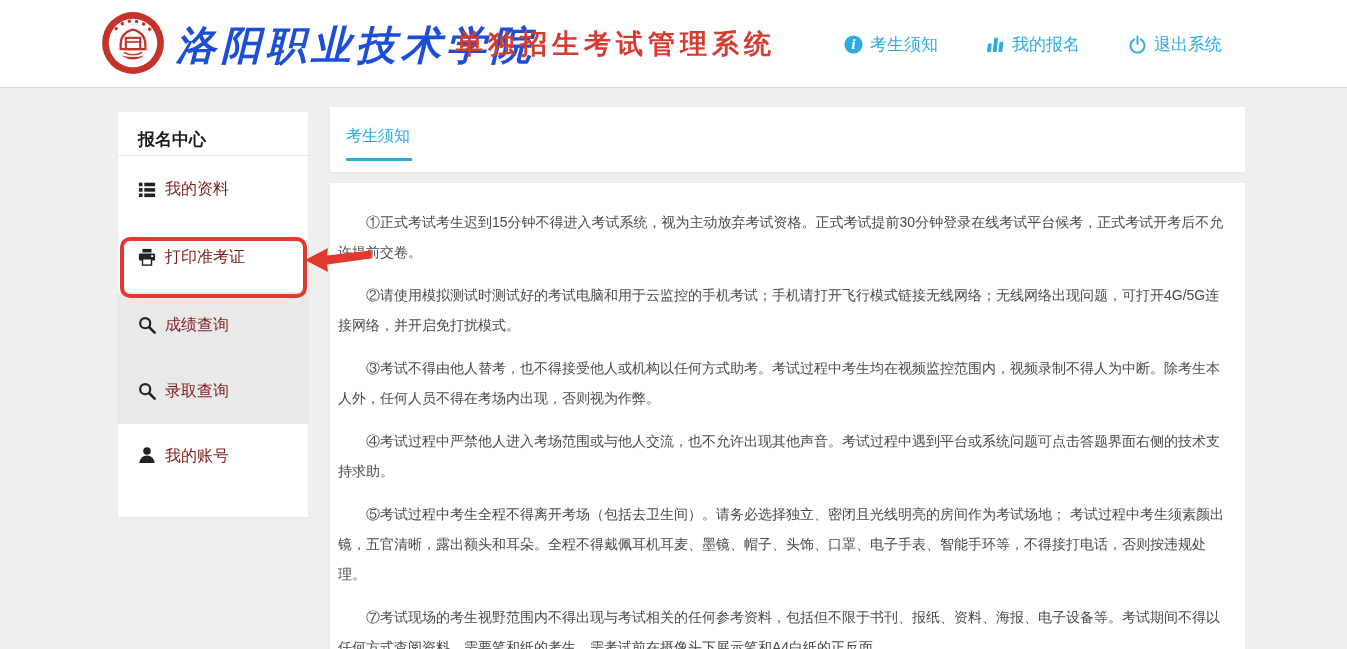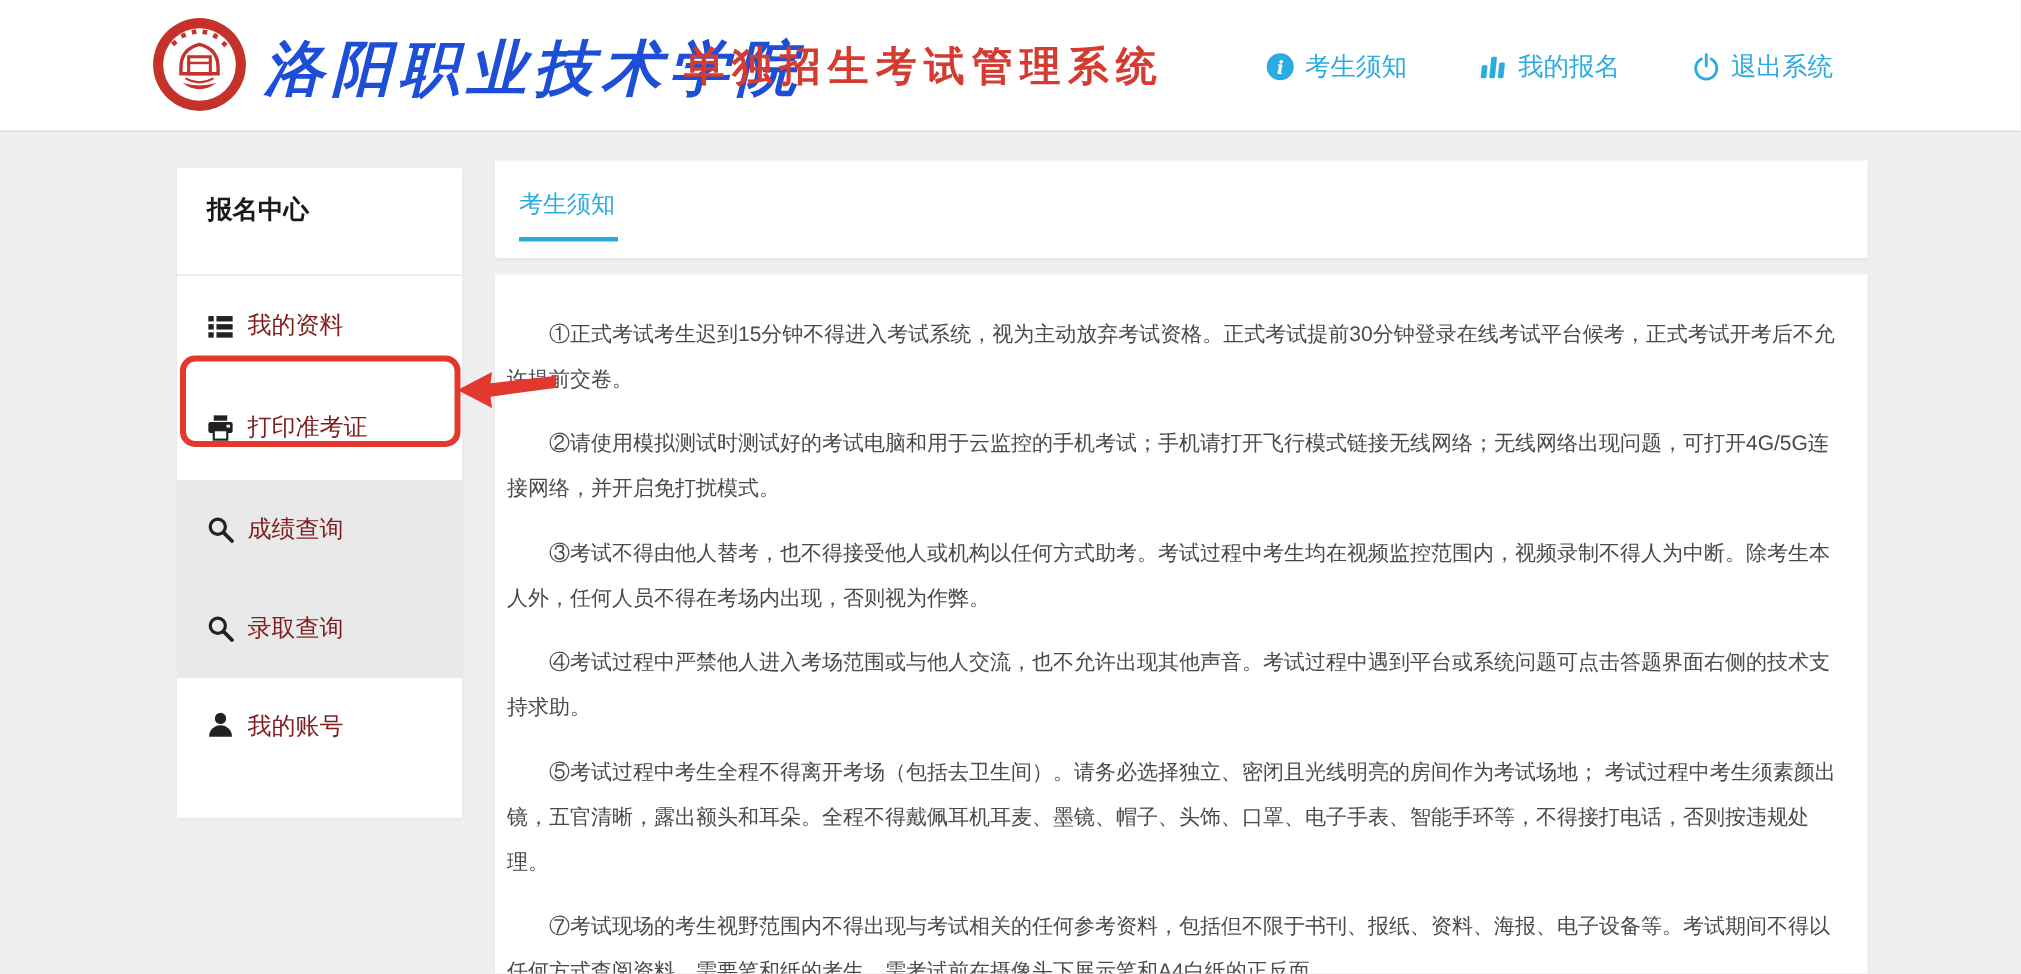--- a/index.html
+++ b/index.html
@@ -17,21 +17,21 @@
     letter-spacing:5px; color:#d43c31; white-space:nowrap; }
   .topnav { position:absolute; right:125px; top:0; height:88px; display:flex;
     align-items:center; gap:48px; }
   .topnav .nav-item { display:flex; align-items:center; gap:7px; color:#2aabe2;
     font-size:17px; cursor:pointer; white-space:nowrap; }
   .topnav svg { display:block; }
 
   
   .sidebar { position:absolute; left:118px; top:112px; width:190px; background:#ffffff;
     box-shadow:0 1px 3px rgba(0,0,0,0.05); }
-  .side-title { padding:16px 20px 32px 20px; font-size:17px; font-weight:bold; color:#1a1a1a;
+  .side-title { padding:16px 20px 4px 20px; font-size:17px; font-weight:bold; color:#1a1a1a;
     border-bottom:1px solid #e8e8e8; }
   .side-item { height:66px; display:flex; align-items:center; gap:9px; padding-left:20px;
     font-size:16px; color:#7f1d1d; cursor:pointer; background:#ffffff; }
   .side-item.alt { background:#e9e9ea; }
   .side-item.tall { height:93px; align-items:flex-start; padding-top:22px; }
   .side-item svg { display:block; flex:0 0 auto; }
   .side-item:nth-of-type(3) { height:70px; }
 
   
   .hl-box { position:absolute; left:120px; top:237px; width:187px; height:61px;

